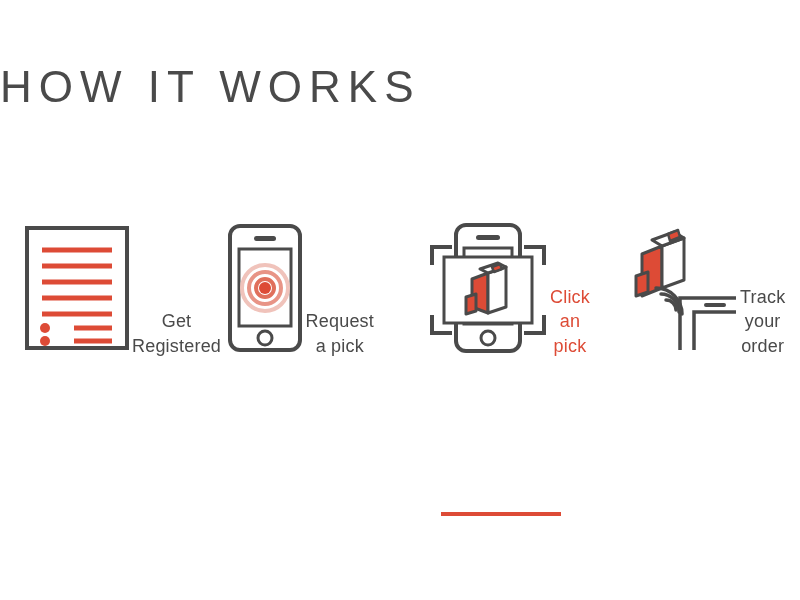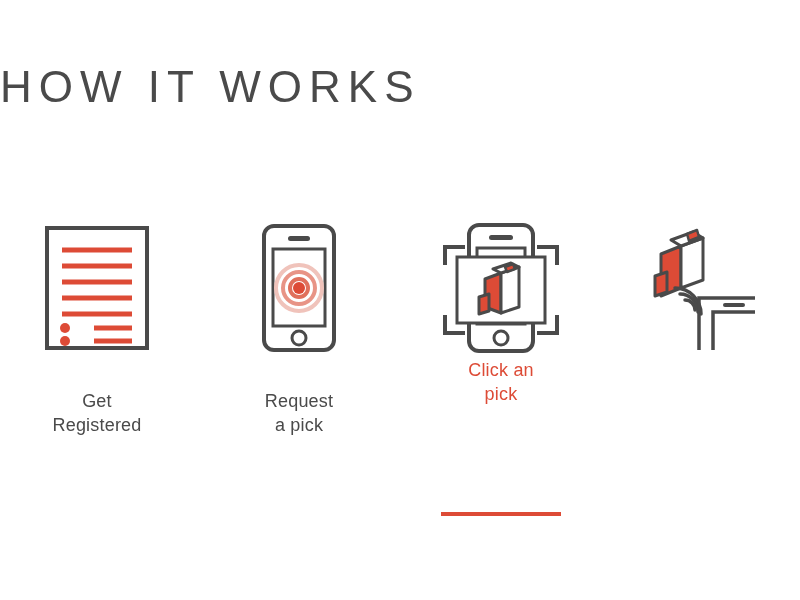--- a/index.html
+++ b/index.html
@@ -38,22 +38,22 @@
     align-items: flex-start;
     justify-content: space-between;
     padding: 0 22px;
     box-sizing: border-box;
   }
 
   .step {
     width: 150px;
     position: relative;
     display: flex;
-    flex-direction: column;
-    align-items: center;
+    flex-direction: row;
+    align-items: flex-end;
   }
 
   .icon-box {
     width: 150px;
     height: 140px;
     display: flex;
     align-items: center;
     justify-content: center;
   }
 
@@ -182,16 +182,20 @@
           <path d="M28,66 A26,26 0 0 1 54,92"></path>
         </g>
 
         <g fill="none" stroke="#4a4a4a" stroke-width="3.5">
           <polyline points="52,128 52,76 108,76"></polyline>
           <polyline points="66,128 66,90 108,90"></polyline>
         </g>
         <line x1="78" y1="83" x2="96" y2="83" stroke="#4a4a4a" stroke-width="4" stroke-linecap="round"></line>
       </svg>
     </div>
+    <div class="step-label">
+      <span>Track</span><br>
+      <span>your order</span>
+    </div>
   </div>
 
 
 </div>
 
 </body></html>

